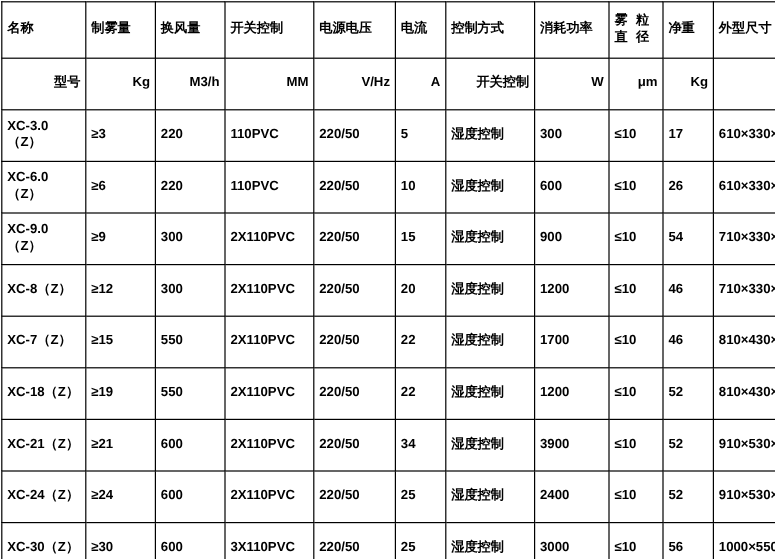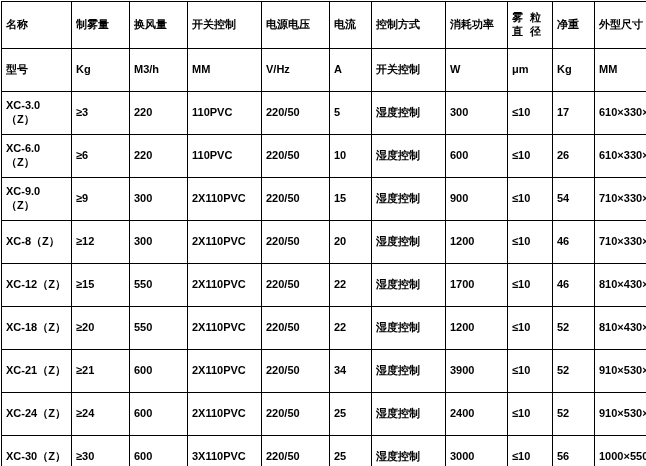--- a/index.html
+++ b/index.html
@@ -43,20 +43,21 @@
 
   tr.head-row td {
     height: 42px;
     font-size: 12px;
     font-weight: bold;
   }
   tr.unit-row td {
     height: 38px;
     font-size: 11px;
     font-weight: bold;
+    text-align: right;
   }
   tr.data-row td {
     height: 38px;
     font-size: 11px;
     font-weight: bold;
   }
   td.spaced {
     letter-spacing: 2px;
   }
 </style>
@@ -155,36 +156,36 @@
       <td>220/50</td>
       <td>20</td>
       <td>湿度控制</td>
       <td>1200</td>
       <td>≤10</td>
       <td>46</td>
       <td>710×330×490</td>
     </tr>
 
     <tr class="data-row">
-      <td>XC-12（Z）</td>
+      <td>XC-7（Z）</td>
       <td>≥15</td>
       <td>550</td>
       <td>2X110PVC</td>
       <td>220/50</td>
       <td>22</td>
       <td>湿度控制</td>
       <td>1700</td>
       <td>≤10</td>
       <td>46</td>
       <td>810×430×490</td>
     </tr>
 
     <tr class="data-row">
       <td>XC-18（Z）</td>
-      <td>≥20</td>
+      <td>≥19</td>
       <td>550</td>
       <td>2X110PVC</td>
       <td>220/50</td>
       <td>22</td>
       <td>湿度控制</td>
       <td>1200</td>
       <td>≤10</td>
       <td>52</td>
       <td>810×430×490</td>
     </tr>

